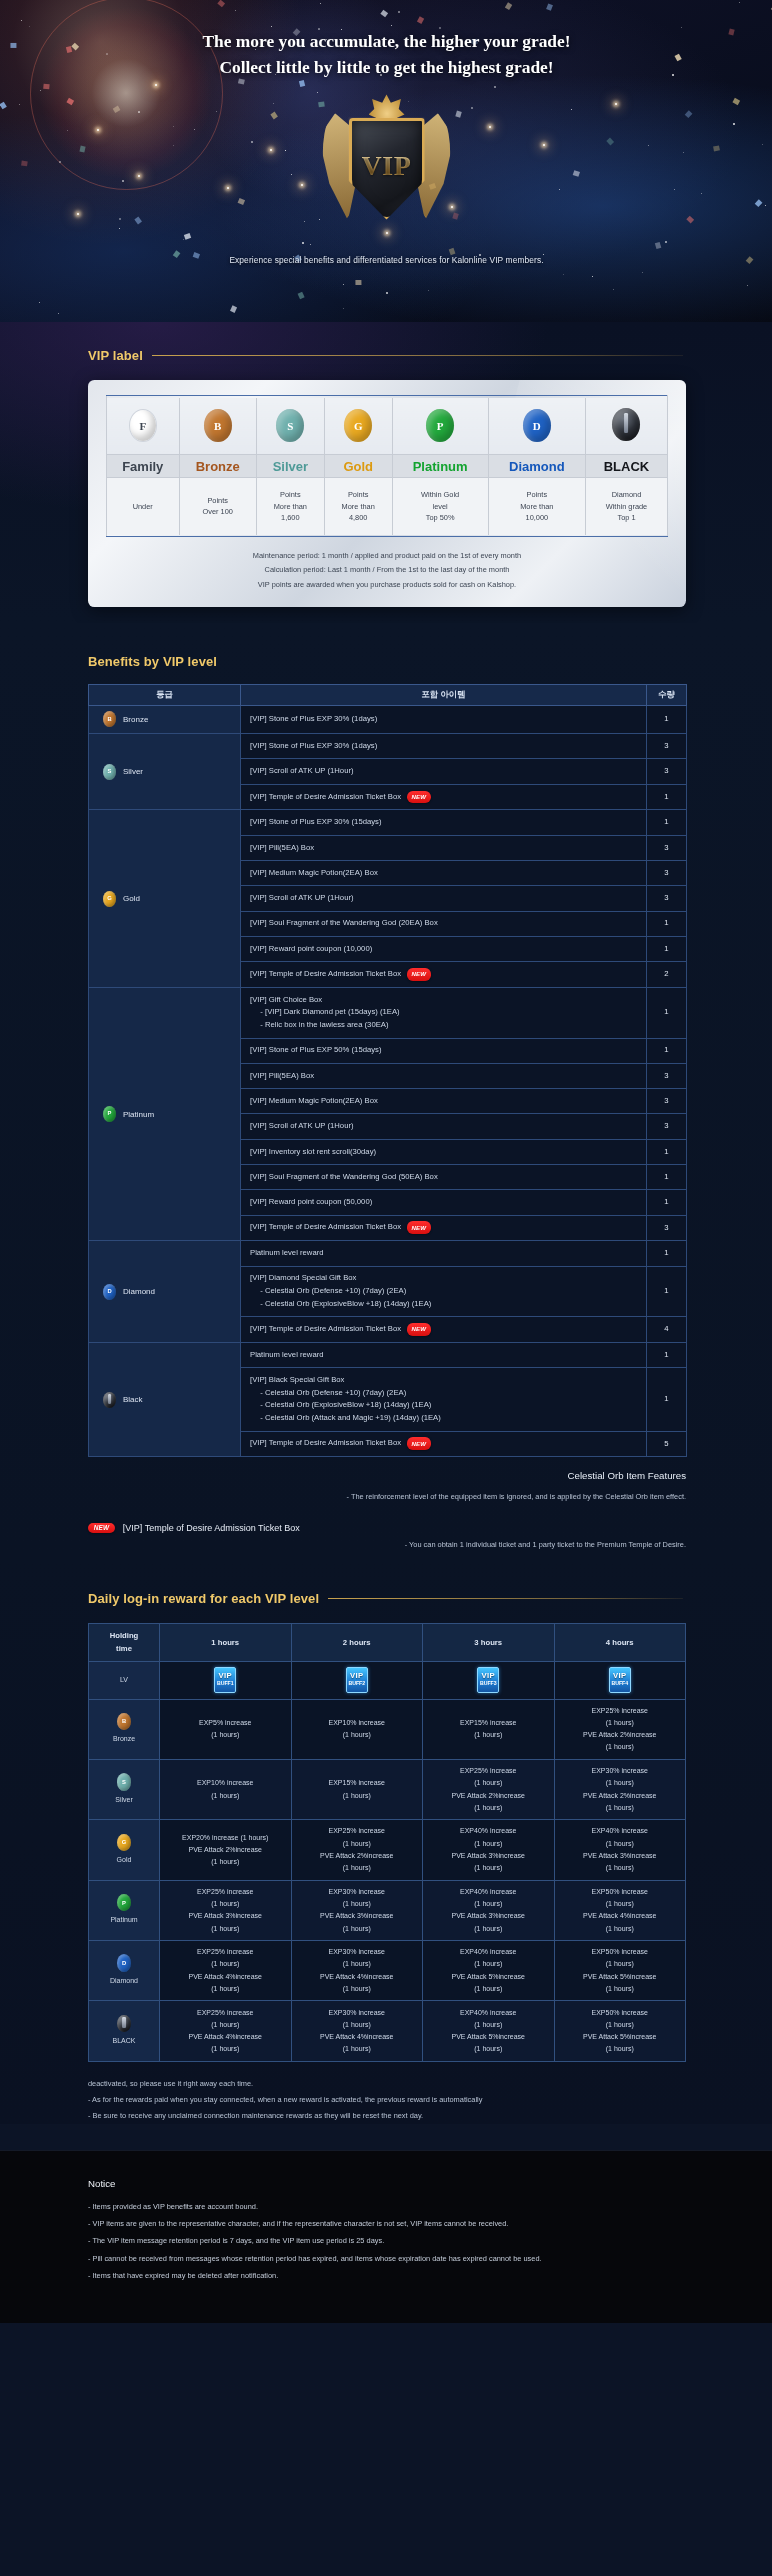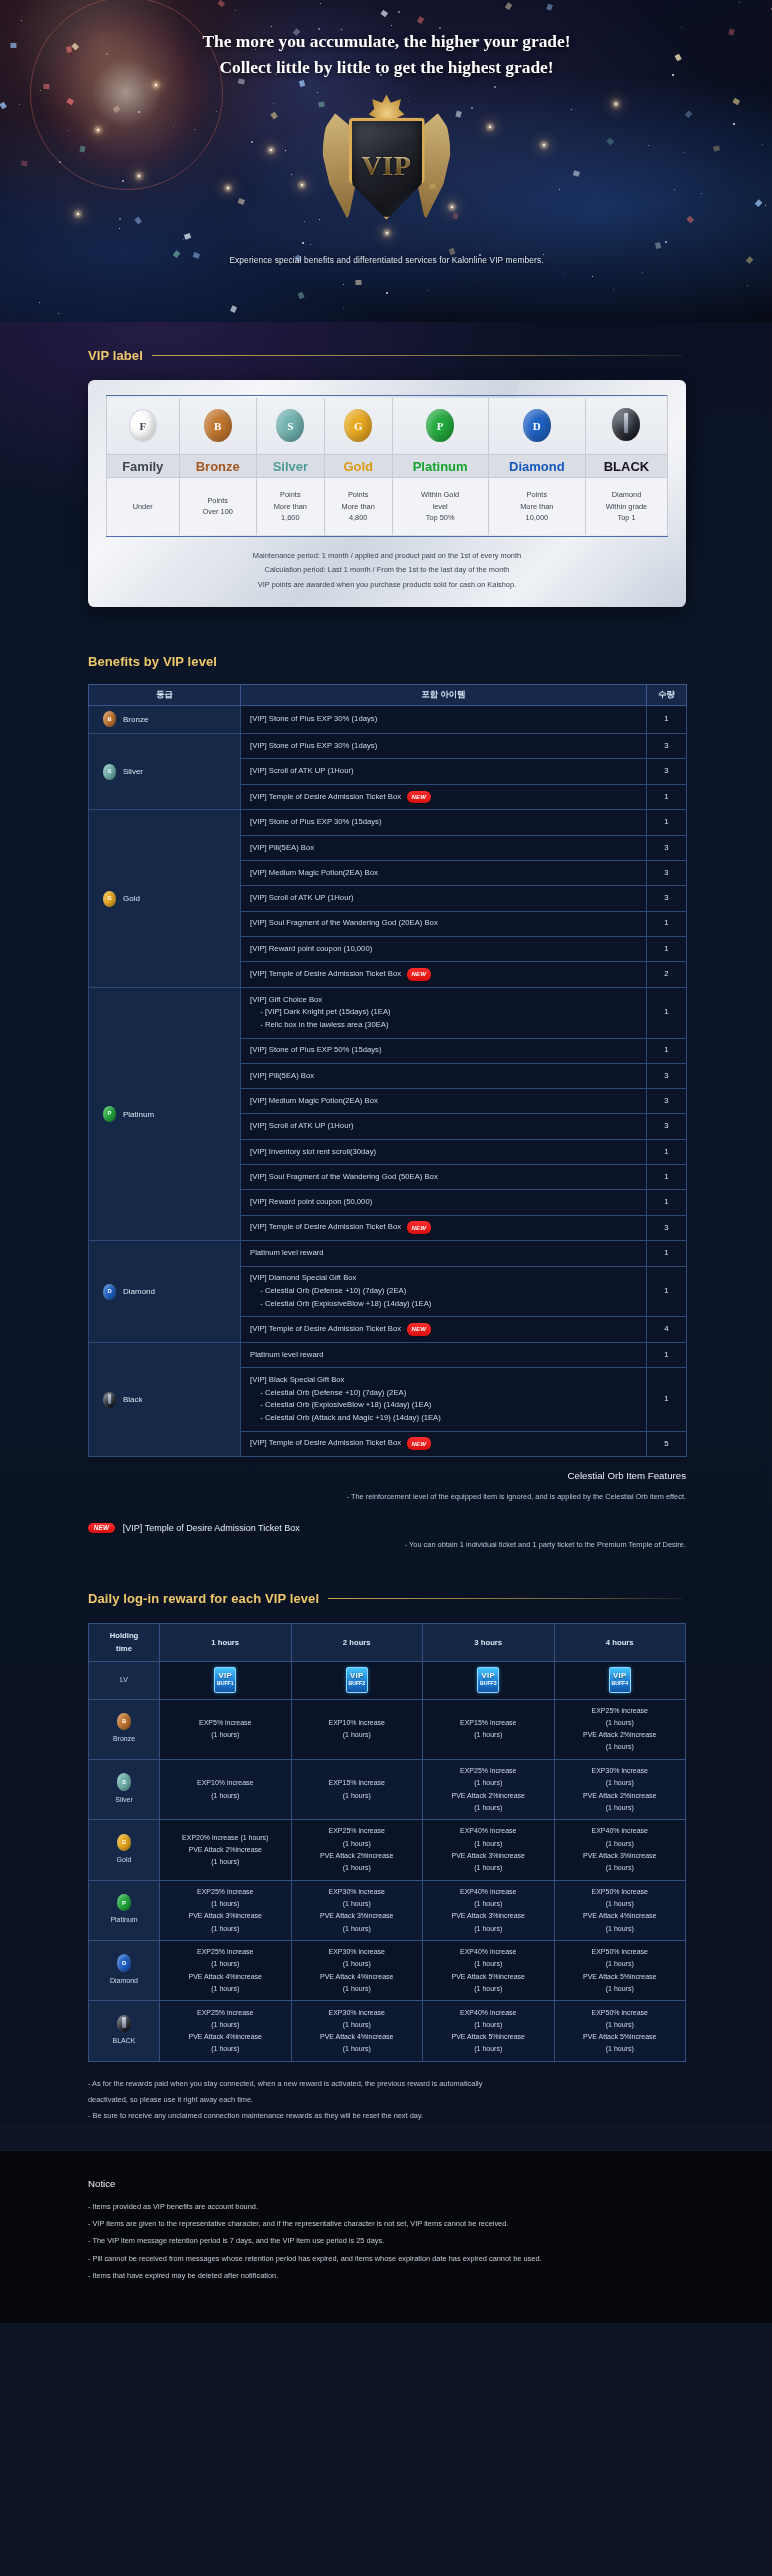--- a/index.html
+++ b/index.html
@@ -605,21 +605,21 @@
             <td><span>[VIP] Temple of Desire Admission Ticket Box</span><span class="newbadge">NEW</span></td>
             <td class="qty">2</td>
           </tr>
           <tr>
             <td class="grade-cell" rowspan="9">
               <div class="gcell">
                 <span class="gem-sm" style="background: rgb(34, 168, 60);">P</span>
                 <span class="gname">Platinum</span>
               </div>
             </td>
-            <td><span>[VIP] Gift Choice Box</span><span class="sub-li">- [VIP] Dark Knight pet (15days) (1EA)</span><span class="sub-li">- Relic box in the lawless area (30EA)</span></td>
+            <td><span>[VIP] Gift Choice Box</span><span class="sub-li">- [VIP] Dark Diamond pet (15days) (1EA)</span><span class="sub-li">- Relic box in the lawless area (30EA)</span></td>
             <td class="qty">1</td>
           </tr>
           <tr>
             <td><span>[VIP] Stone of Plus EXP 50% (15days)</span></td>
             <td class="qty">1</td>
           </tr>
           <tr>
             <td><span>[VIP] Pill(5EA) Box</span></td>
             <td class="qty">3</td>
           </tr>
@@ -914,22 +914,22 @@
               <div>EXP50% increase</div>
               <div>(1 hours)</div>
               <div>PVE Attack 5%increase</div>
               <div>(1 hours)</div>
             </td>
           </tr>
         </tbody>
     </table>
 
     <div class="daily-notes" id="daily-notes">
+        <p>  deactivated, so please use it right away each time.</p>
         <p>- As for the rewards paid when you stay connected, when a new reward is activated, the previous reward is automatically</p>
-        <p>  deactivated, so please use it right away each time.</p>
         <p>- Be sure to receive any unclaimed connection maintenance rewards as they will be reset the next day.</p>
       </div>
   </div>
 
   <div class="notice">
     <div class="notice-inner">
       <h3>Notice</h3>
       <div id="notice-lines">
           <p>- Items provided as VIP benefits are account bound.</p>
           <p>- VIP items are given to the representative character, and if the representative character is not set, VIP items cannot be received.</p>

